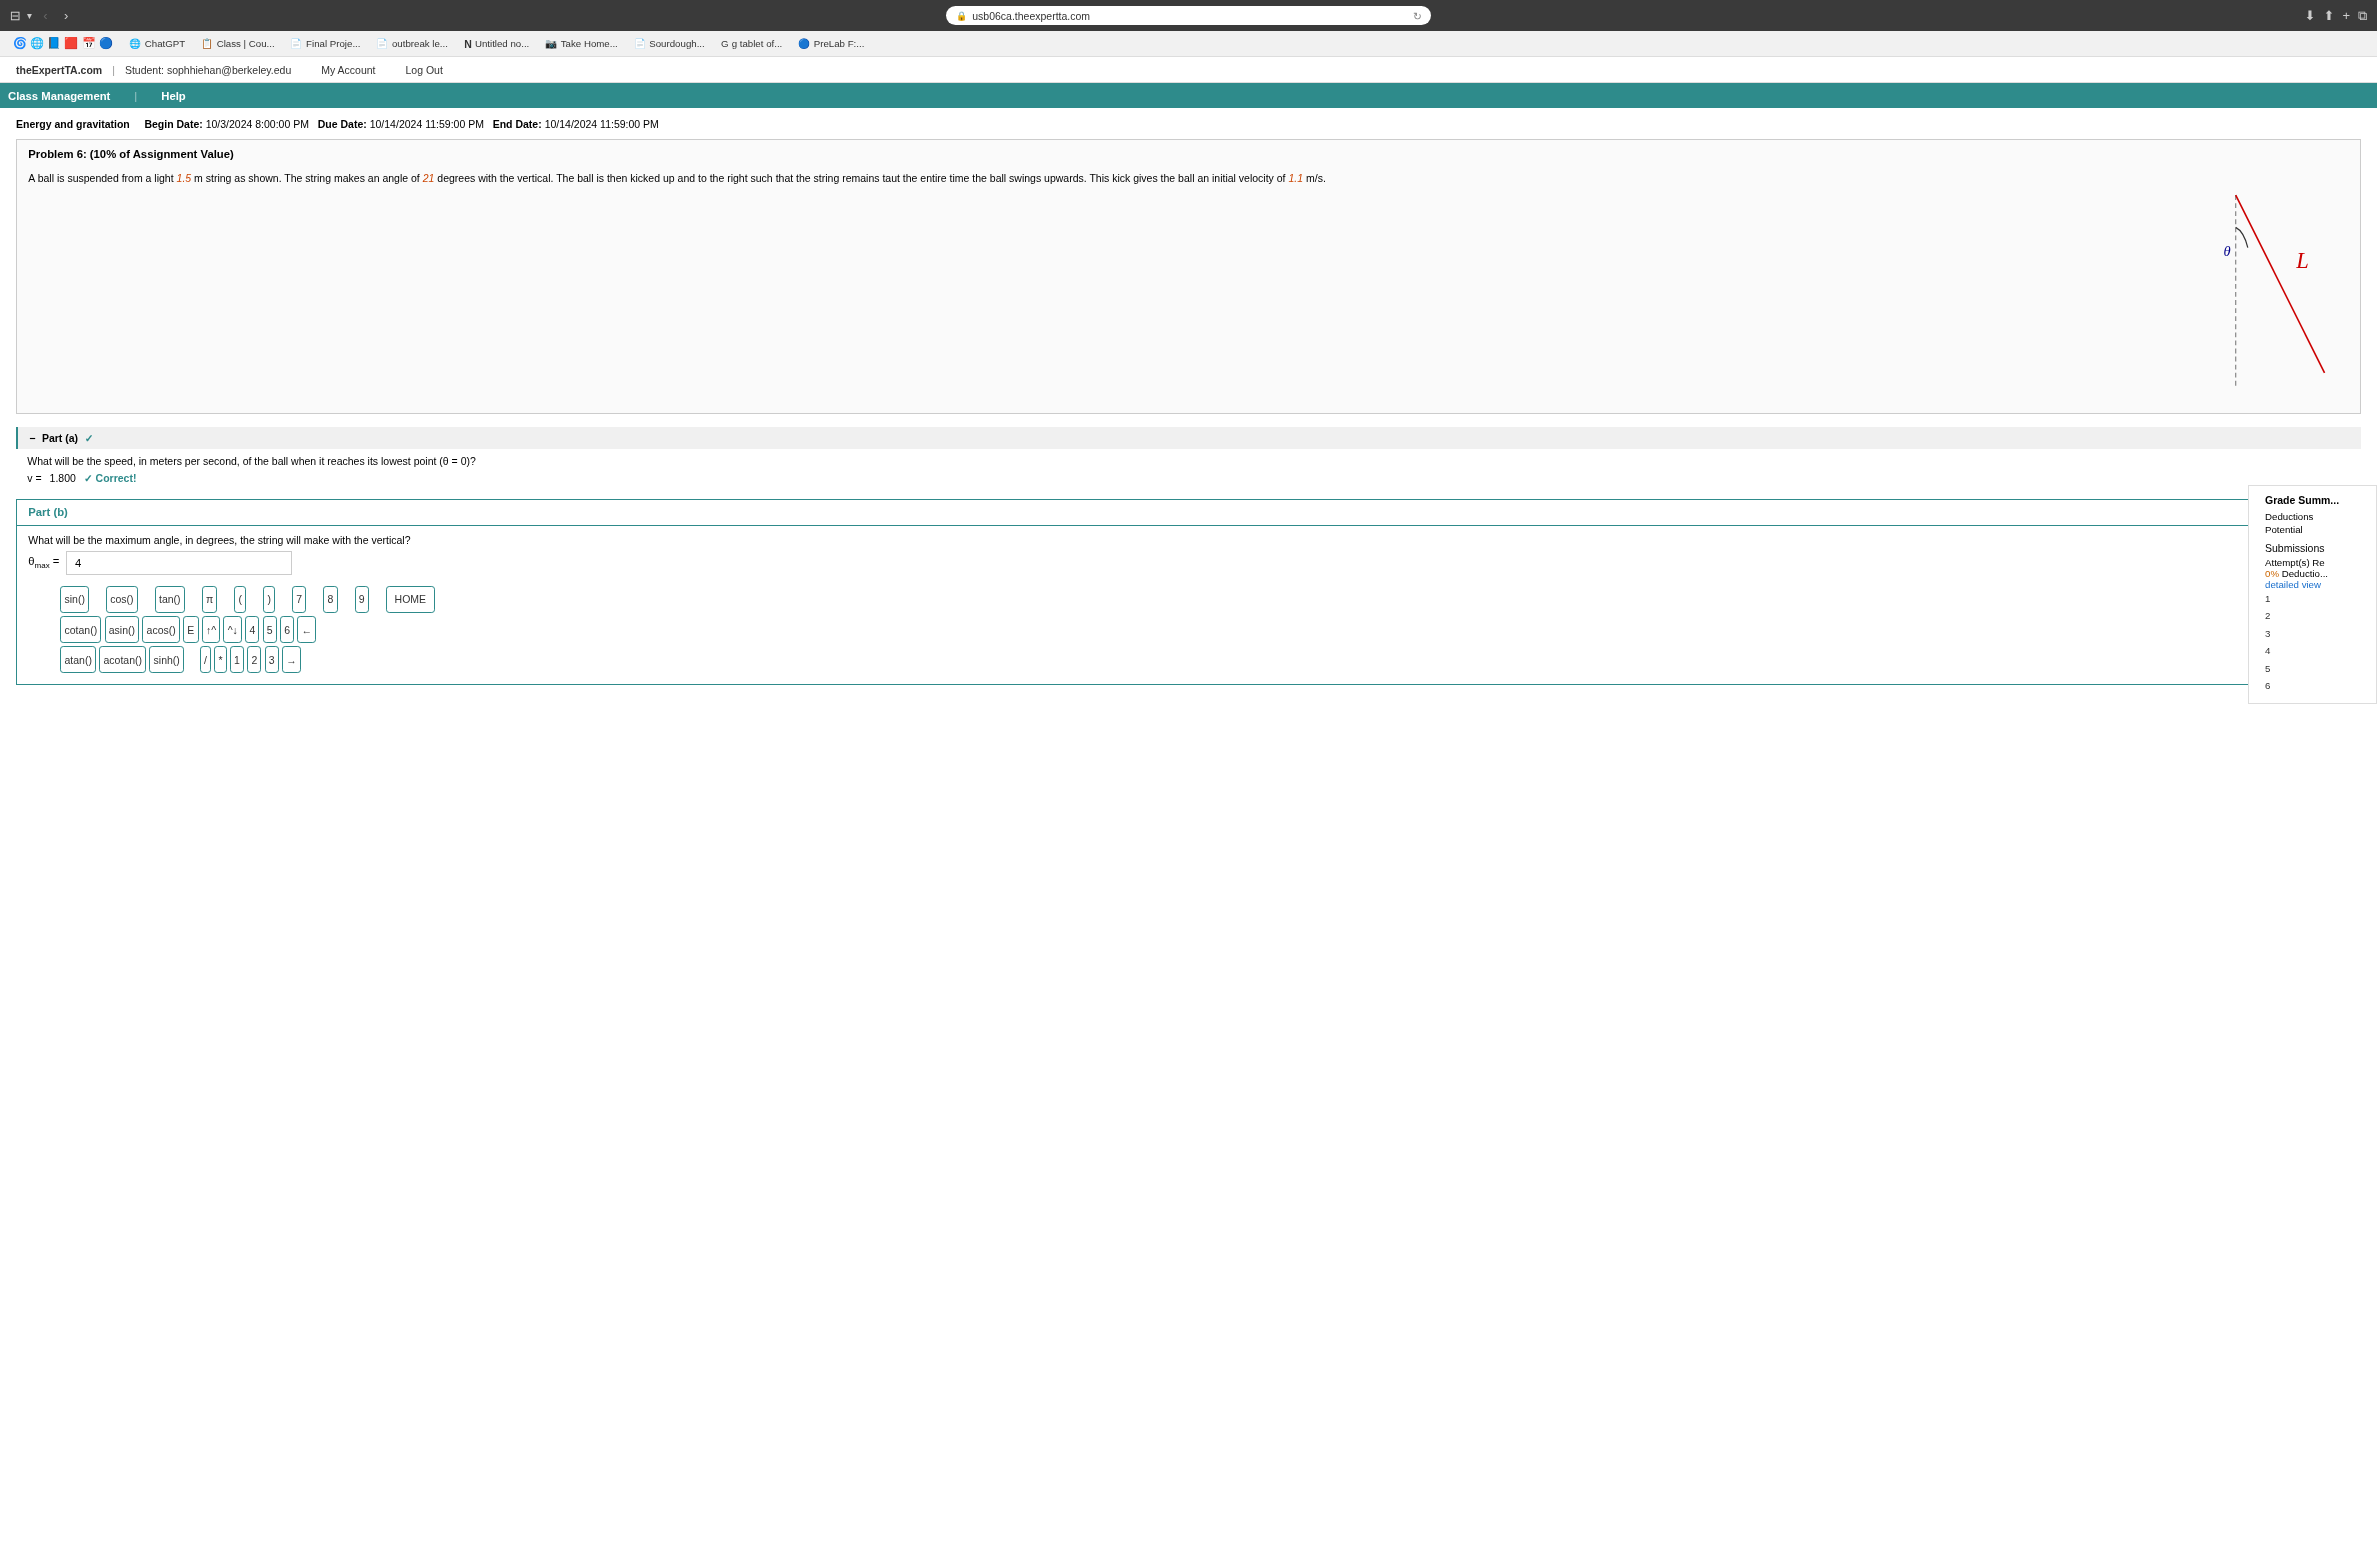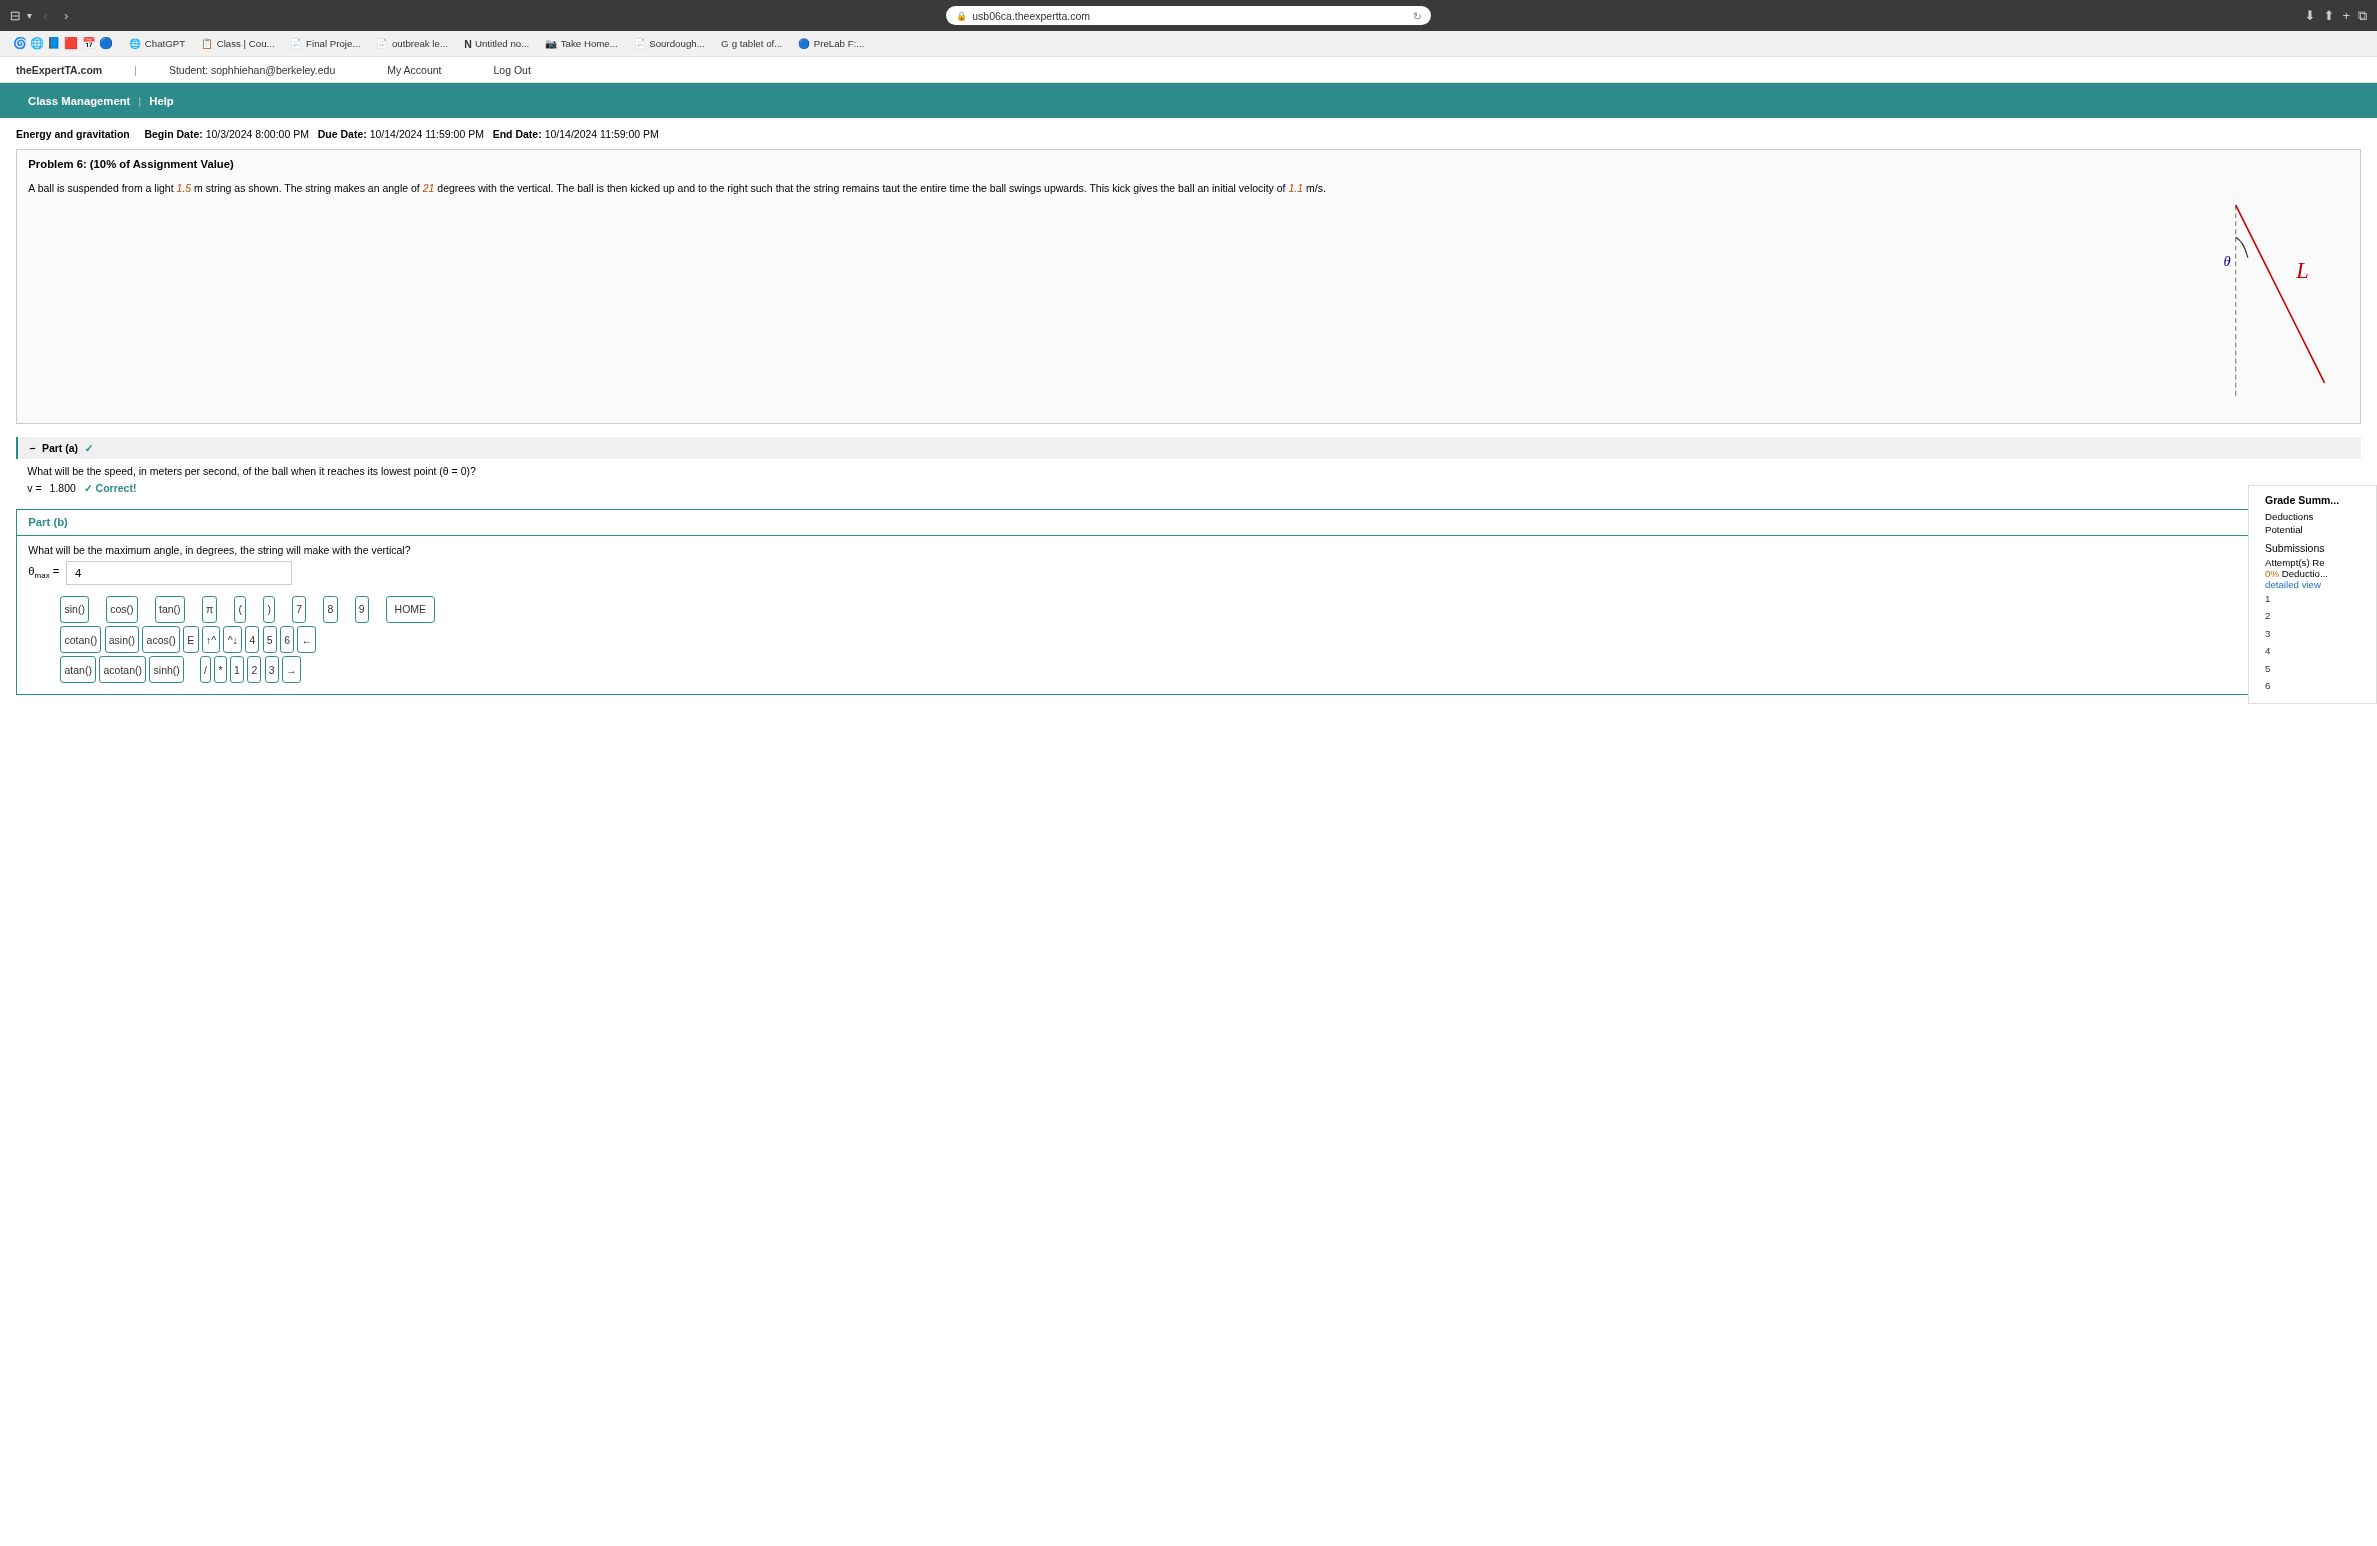--- a/index.html
+++ b/index.html
@@ -73,35 +73,35 @@
       white-space: nowrap;
     }
 
     
     .site-header {
       background: #fff;
       border-bottom: 0.8px solid #ddd;
       padding: 6.5px 16px;
       display: flex;
       align-items: center;
-      gap: 32px;
+      gap: 10px;
       font-size: 10.5px;
       color: #333;
     }
     .site-header .divider { color: #999; }
     .site-header a { color: #333; text-decoration: none; margin-left: 20px; }
 
     
     .nav-bar {
       background: #2e8b8b;
-      padding: 0 28px;
-      display: flex;
-      align-items: center;
-      height: 35px;
-      gap: 8px;
+      padding: 0 8px;
+      display: flex;
+      align-items: center;
+      height: 25px;
+      gap: 24px;
     }
     .nav-bar a {
       color: #fff;
       text-decoration: none;
       font-size: 11.3px;
       font-weight: bold;
     }
     .nav-divider { color: rgba(255,255,255,0.5); }
 
     

